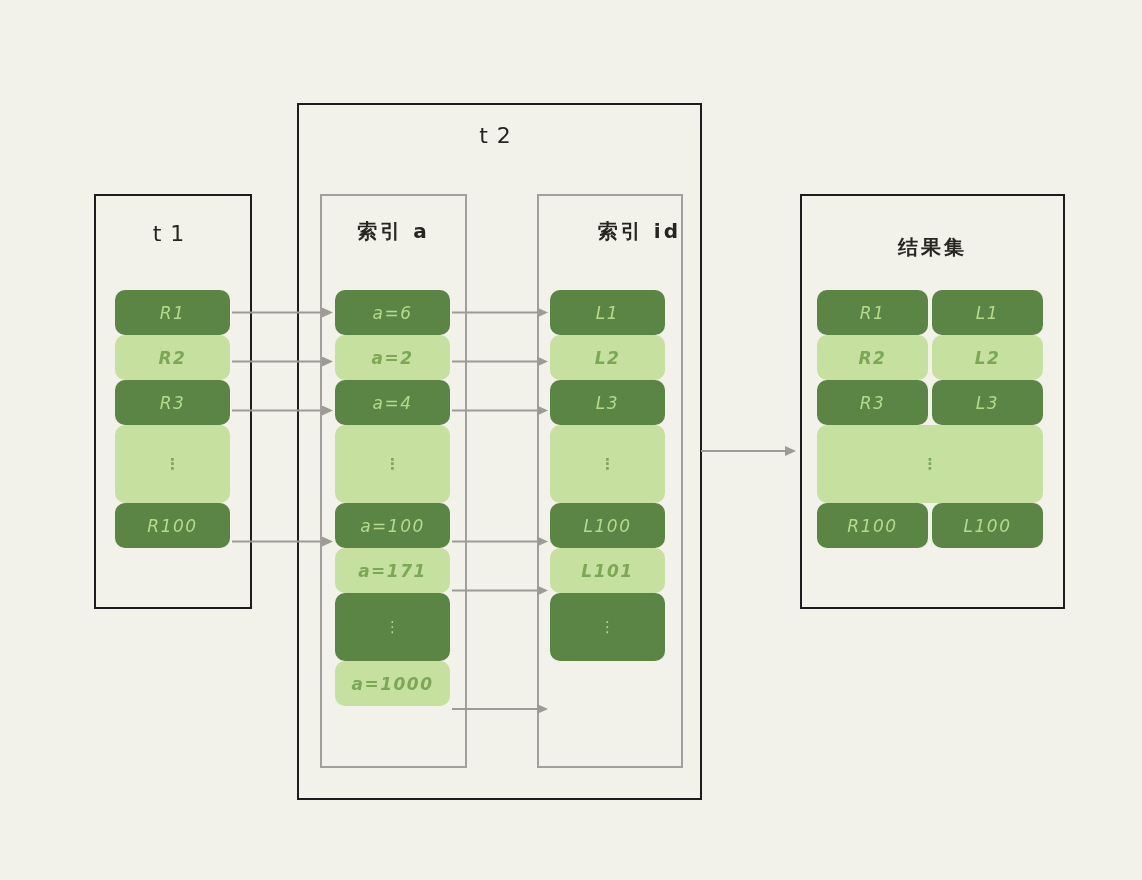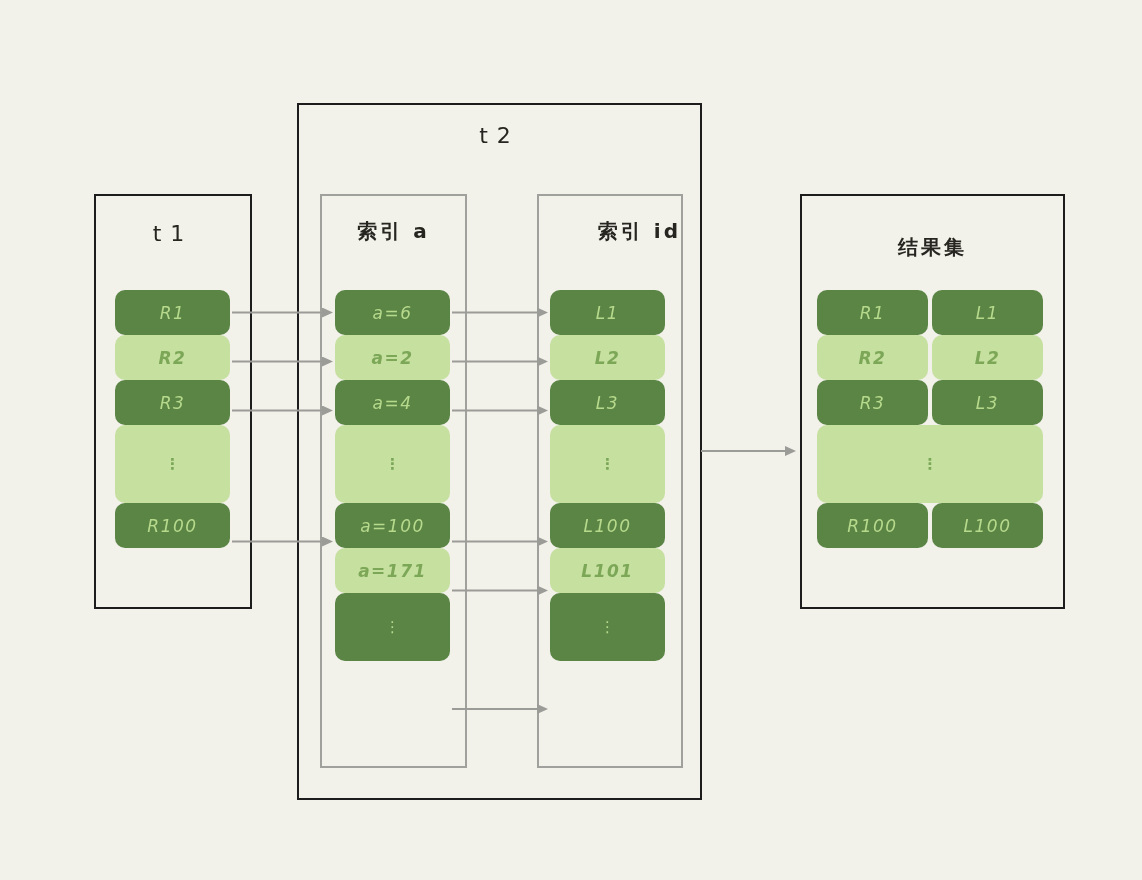--- a/index.html
+++ b/index.html
@@ -78,20 +78,21 @@
     </div>
 
   <div class="col" style="left:335px;top:290px;width:115px;">
       <div class="row dark">a=6</div>
       <div class="row light">a=2</div>
       <div class="row dark">a=4</div>
       <div class="row light ell lg">⋮</div>
       <div class="row dark">a=100</div>
       <div class="row light">a=171</div>
       <div class="row dark ell md">⋮</div>
+      <div class="row light">a=1000</div>
     </div>
 
   <div class="col" style="left:550px;top:290px;width:115px;">
       <div class="row dark">L1</div>
       <div class="row light">L2</div>
       <div class="row dark">L3</div>
       <div class="row light ell lg">⋮</div>
       <div class="row dark">L100</div>
       <div class="row light">L101</div>
       <div class="row dark ell md">⋮</div>

